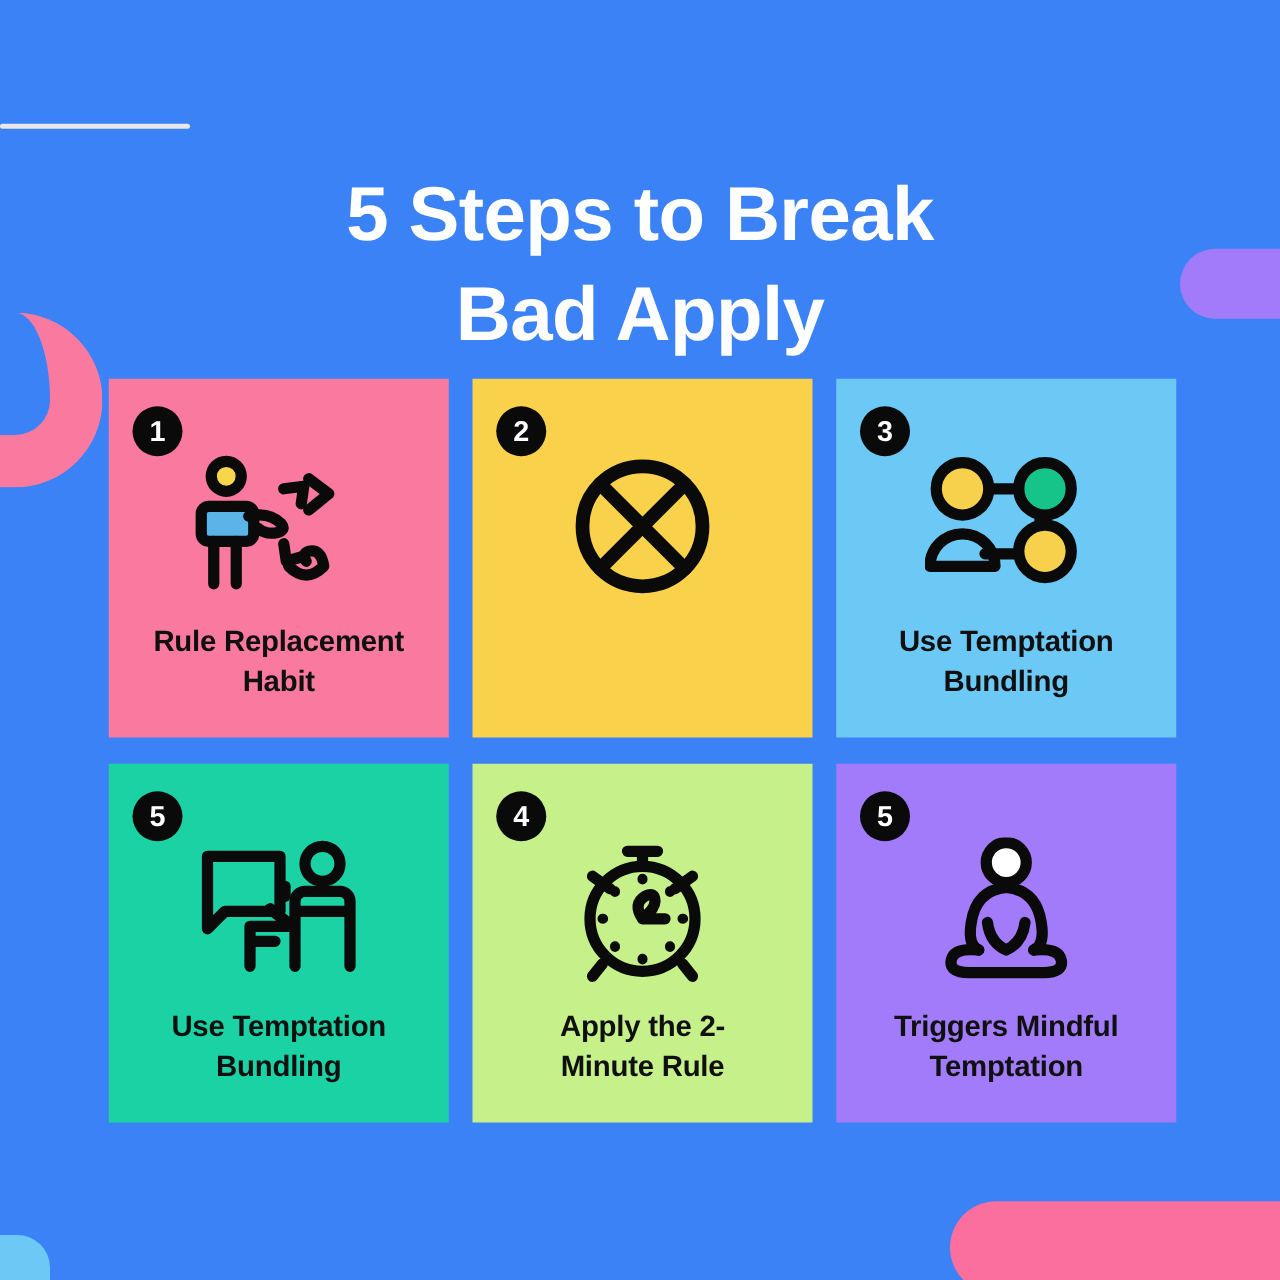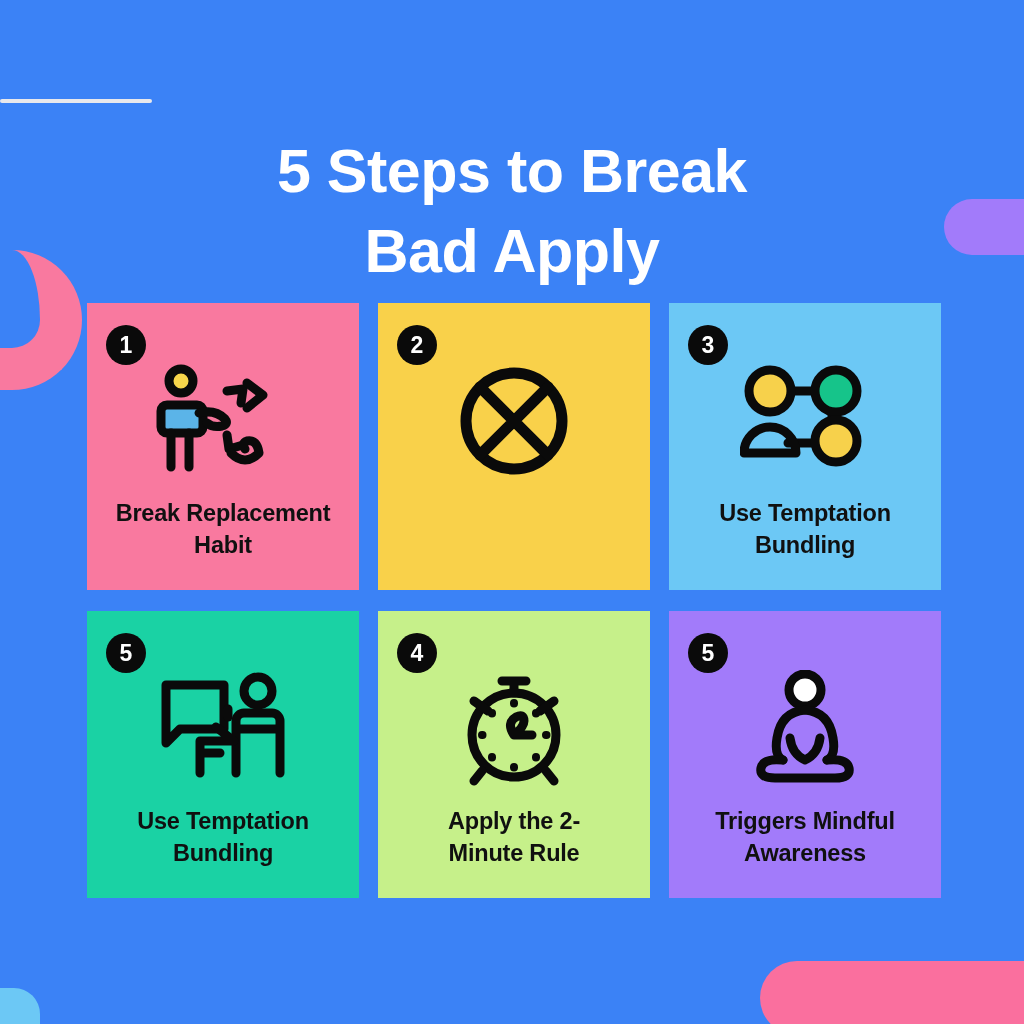--- a/index.html
+++ b/index.html
@@ -161,21 +161,21 @@
             <path d="M46 52 q16 -4 26 6 q4 5 -3 7 q-9 2 -15 -3"></path>
             <path d="M18 72 v34 M36 72 v34"></path>
             <path d="M74 30 l16 -2 l-2 14"></path>
             <path d="M94 22 l16 12 l-16 13"></path>
             <path d="M74 74 l2 14 l14 -4"></path>
             <path d="M78 92 q14 14 28 0 q-2 -14 -12 -12 q-6 2 -2 8"></path>
           </g>
         </svg>
       </div>
       <div class="card-label">
-        <span>Break Replacement</span><br>
+        <span>Rule Replacement</span><br>
         <span>Habit</span>
       </div>
     </div>
 
     <div class="card" id="card-1" style="background: rgb(249, 209, 74);">
       <div class="badge">2</div>
       <div class="icon-wrap">
         <svg width="120" height="120" viewBox="0 0 120 120">
           <g fill="none" stroke="#0a0a0a" stroke-width="11" stroke-linecap="round">
             <circle cx="60" cy="60" r="48"></circle>
@@ -254,18 +254,18 @@
             <circle cx="65" cy="20" r="16" fill="#ffffff"></circle>
             <path d="M65 40 q-24 2 -28 28 q-3 18 6 22"></path>
             <path d="M65 40 q24 2 28 28 q3 18 -6 22"></path>
             <path d="M43 90 q-20 -2 -22 8 q-2 10 14 10 h60 q16 0 14 -10 q-2 -10 -22 -8"></path>
             <path d="M50 68 q2 16 15 22 M80 68 q-2 16 -15 22"></path>
           </g>
         </svg>
       </div>
       <div class="card-label">
         <span>Triggers Mindful</span><br>
-        <span>Awareness</span>
+        <span>Temptation</span>
       </div>
     </div>
 
   </div>
 </div>
 
 </body></html>

